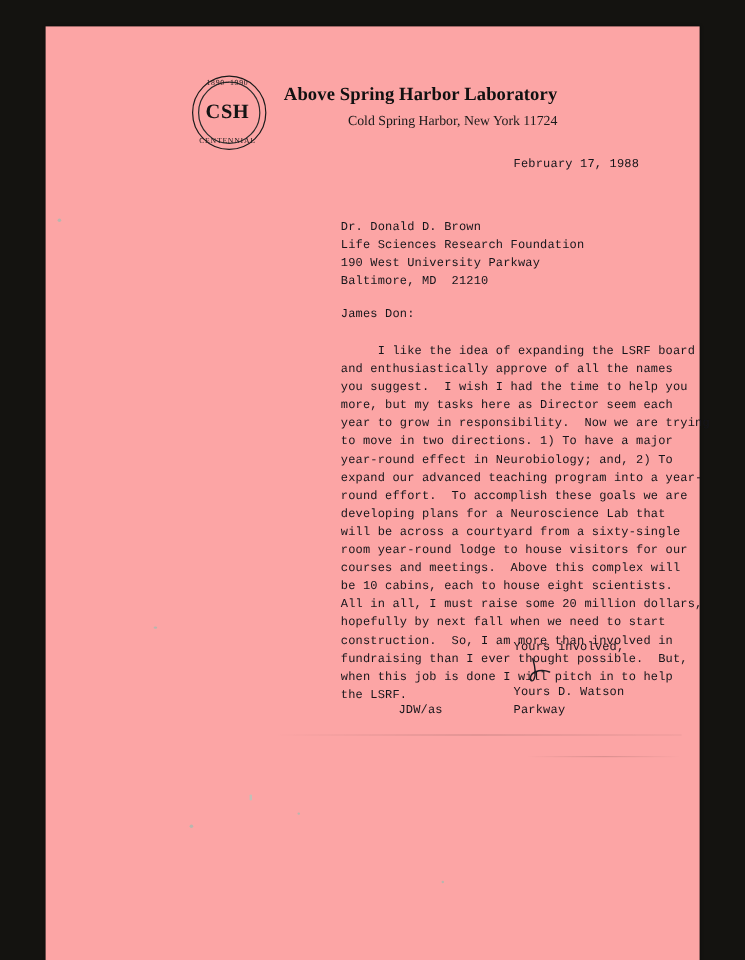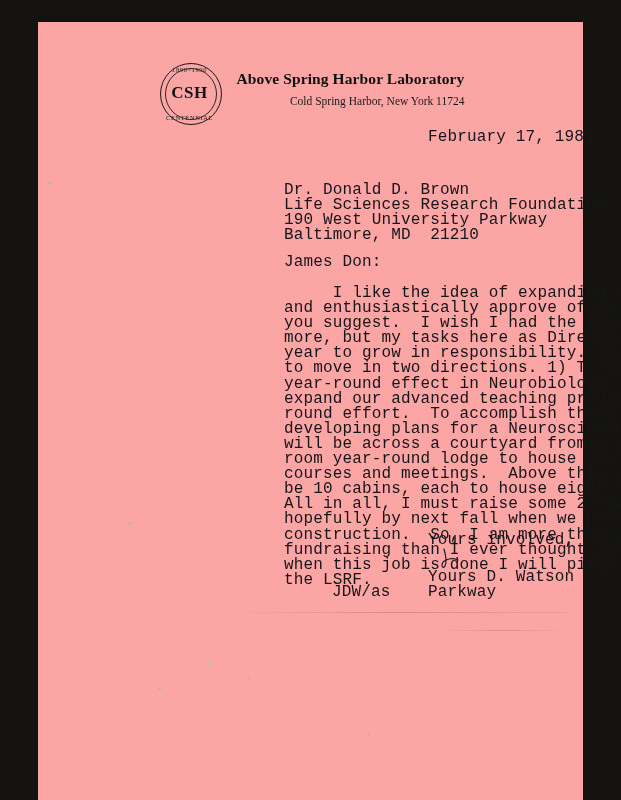--- a/index.html
+++ b/index.html
@@ -107,21 +107,21 @@
     font-size: 11.5px;
     color: #1a1a1a;
     margin-top: 7px;
     white-space: nowrap;
     text-align: right;
   }
 
   
   .tw {
     font-family: "Liberation Mono", monospace;
-    font-size: 16px;
+    font-size: 10px;
     line-height: 15.1px;
     color: #15151a;
     white-space: pre;
     letter-spacing: 0.15px;
   }
   .date {
     position: absolute;
     left: 390px;
     top: 108px;
   }

